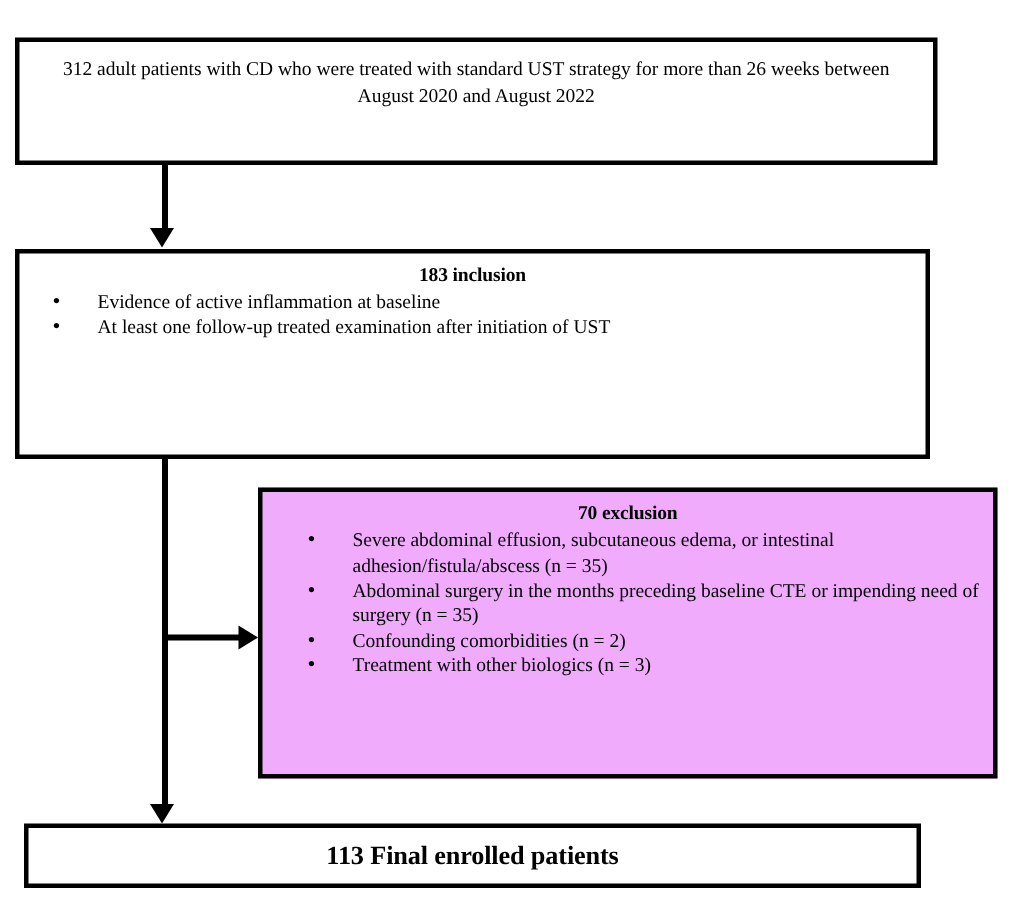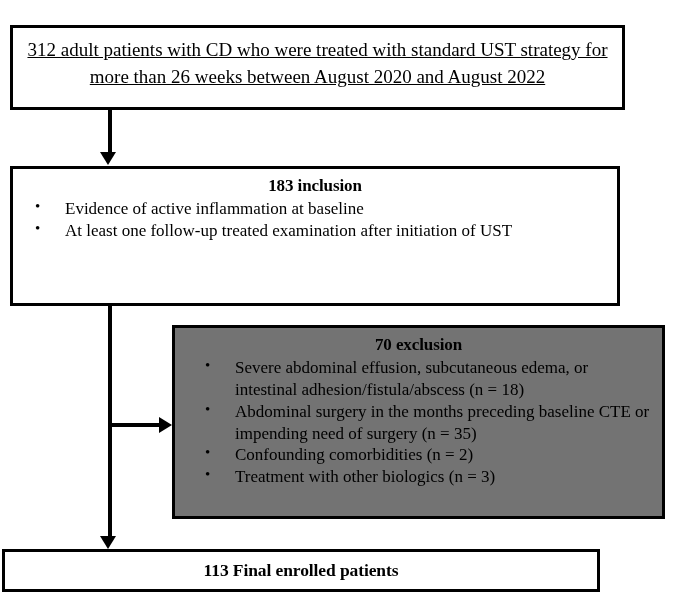--- a/index.html
+++ b/index.html
@@ -24,49 +24,48 @@
   }
 
   
   .box {
     position: absolute;
     box-sizing: border-box;
     border: 3px solid #000000;
     background: #ffffff;
   }
   .box-shaded {
-    background: #737373;
+    background: #f0abfc;
   }
 
   .box-title {
     font-weight: bold;
     text-align: center;
-    font-size: 17px;
+    font-size: 13px;
     line-height: 1.25;
     letter-spacing: -0.1px;
   }
 
   .plain-text {
     text-align: center;
     font-size: 17px;
     line-height: 1.32;
   }
 
   
   #box-screened {
     left: 10px;
     top: 25px;
     width: 615px;
     height: 85px;
     padding: 9px 10px 0 10px;
   }
   #box-screened .plain-text {
-    font-size: 19px;
+    font-size: 13px;
     line-height: 1.4;
-    text-decoration: underline;
   }
 
   
   #box-inclusion {
     left: 10px;
     top: 166px;
     width: 610px;
     height: 140px;
     padding: 6px 8px 0 8px;
   }
@@ -77,40 +76,40 @@
     left: 172px;
     top: 325px;
     width: 493px;
     height: 194px;
     padding: 6px 8px 0 8px;
   }
   #box-exclusion .box-title { margin-bottom: 2px; }
 
   
   #box-final {
-    left: 2px;
+    left: 16px;
     top: 549px;
     width: 598px;
     height: 43px;
     display: flex;
     align-items: center;
     justify-content: center;
   }
   #box-final .box-title { font-size: 17.5px; }
 
   
   ul.bullets {
     list-style: none;
     margin: 0;
     padding: 0;
   }
   ul.bullets > li {
     position: relative;
     padding-left: 44px;
-    font-size: 17px;
+    font-size: 13px;
     line-height: 1.28;
     margin-bottom: 0px;
   }
   ul.bullets > li::before {
     content: "\2022";
     position: absolute;
     left: 14px;
     top: -1px;
     font-size: 15px;
   }
@@ -183,21 +182,21 @@
 
   <div class="vline" id="conn2-line"></div>
   <div class="arrow-down" id="conn2-arrow"></div>
 
   <div class="hline" id="conn3-line"></div>
   <div class="arrow-right" id="conn3-arrow"></div>
 
   <div class="box box-shaded" id="box-exclusion">
     <div class="box-title">70 exclusion</div>
     <ul class="bullets">
-      <li>Severe abdominal effusion, subcutaneous edema, or intestinal adhesion/fistula/abscess (n = 18)</li>
+      <li>Severe abdominal effusion, subcutaneous edema, or intestinal adhesion/fistula/abscess (n = 35)</li>
       <li>Abdominal surgery in the months preceding baseline CTE or impending need of surgery (n = 35)</li>
       <li>Confounding comorbidities (n = 2)</li>
       <li>Treatment with other biologics (n = 3)</li>
     </ul>
   </div>
 
   <div class="box" id="box-final">
     <div class="box-title">113 Final enrolled patients</div>
   </div>
 

